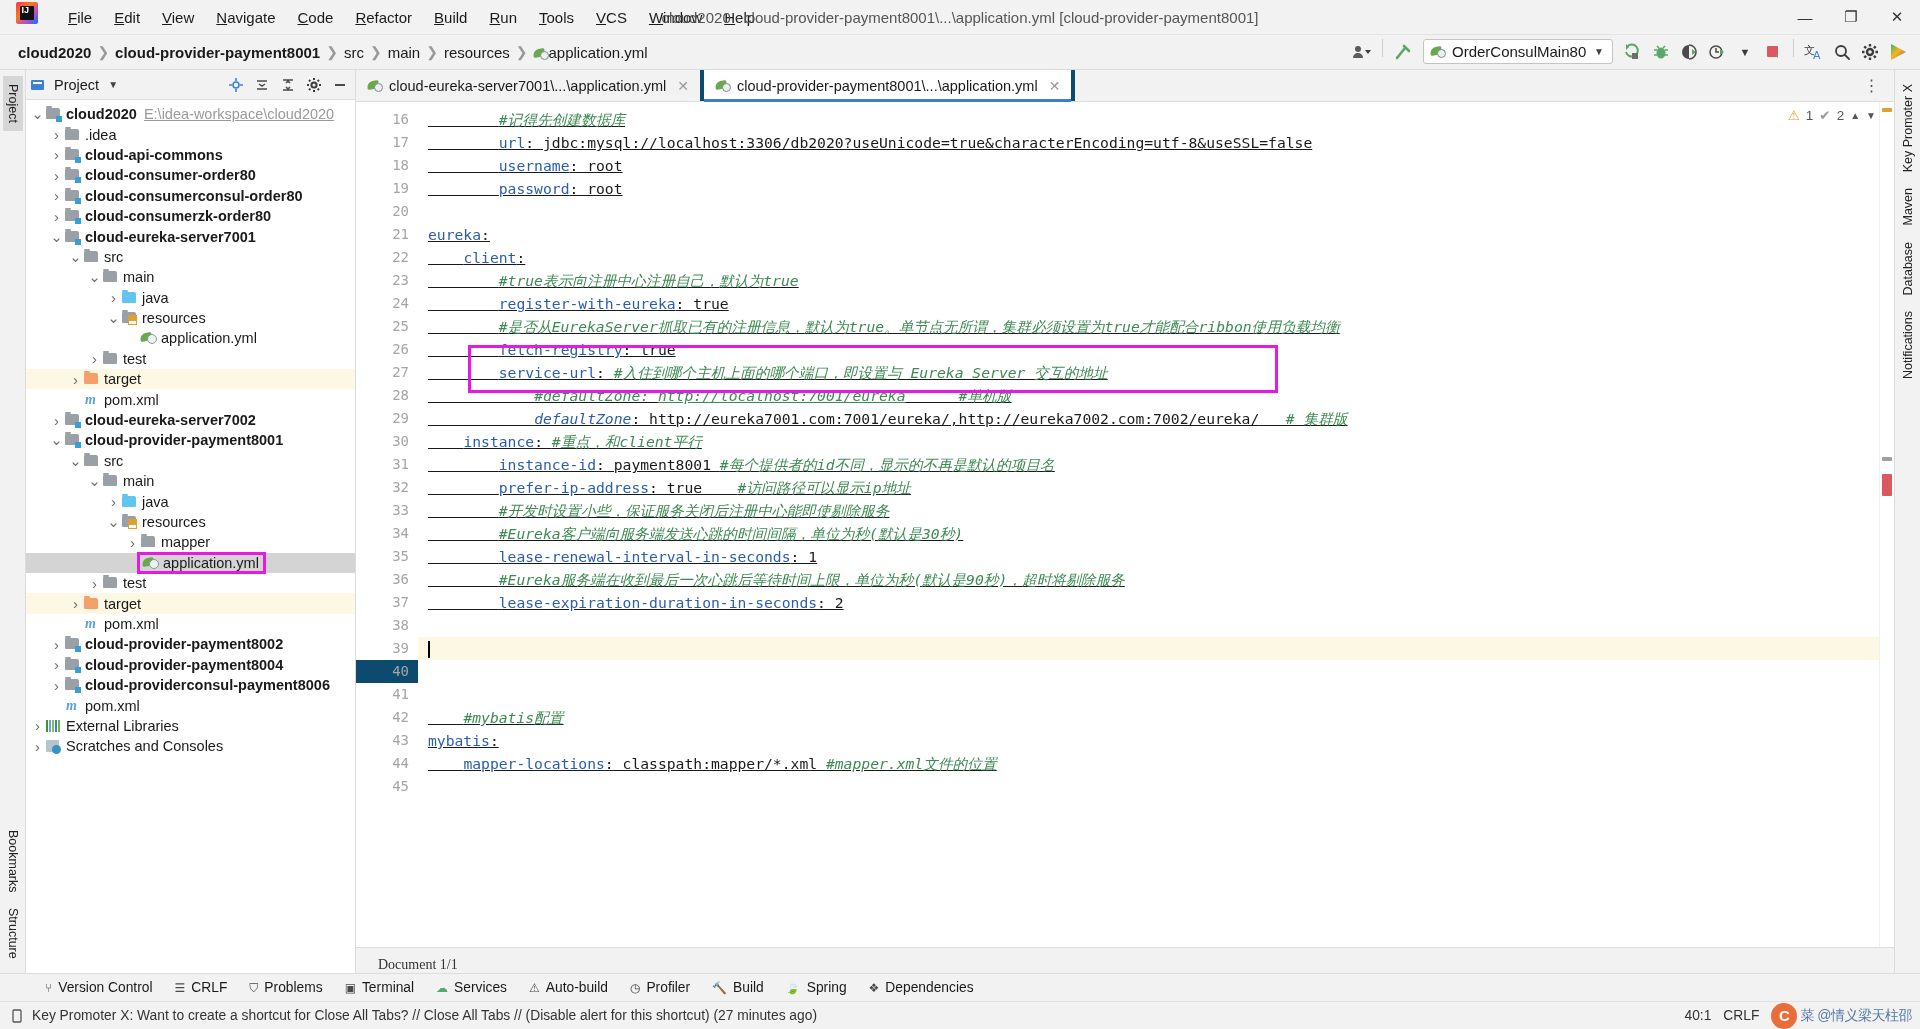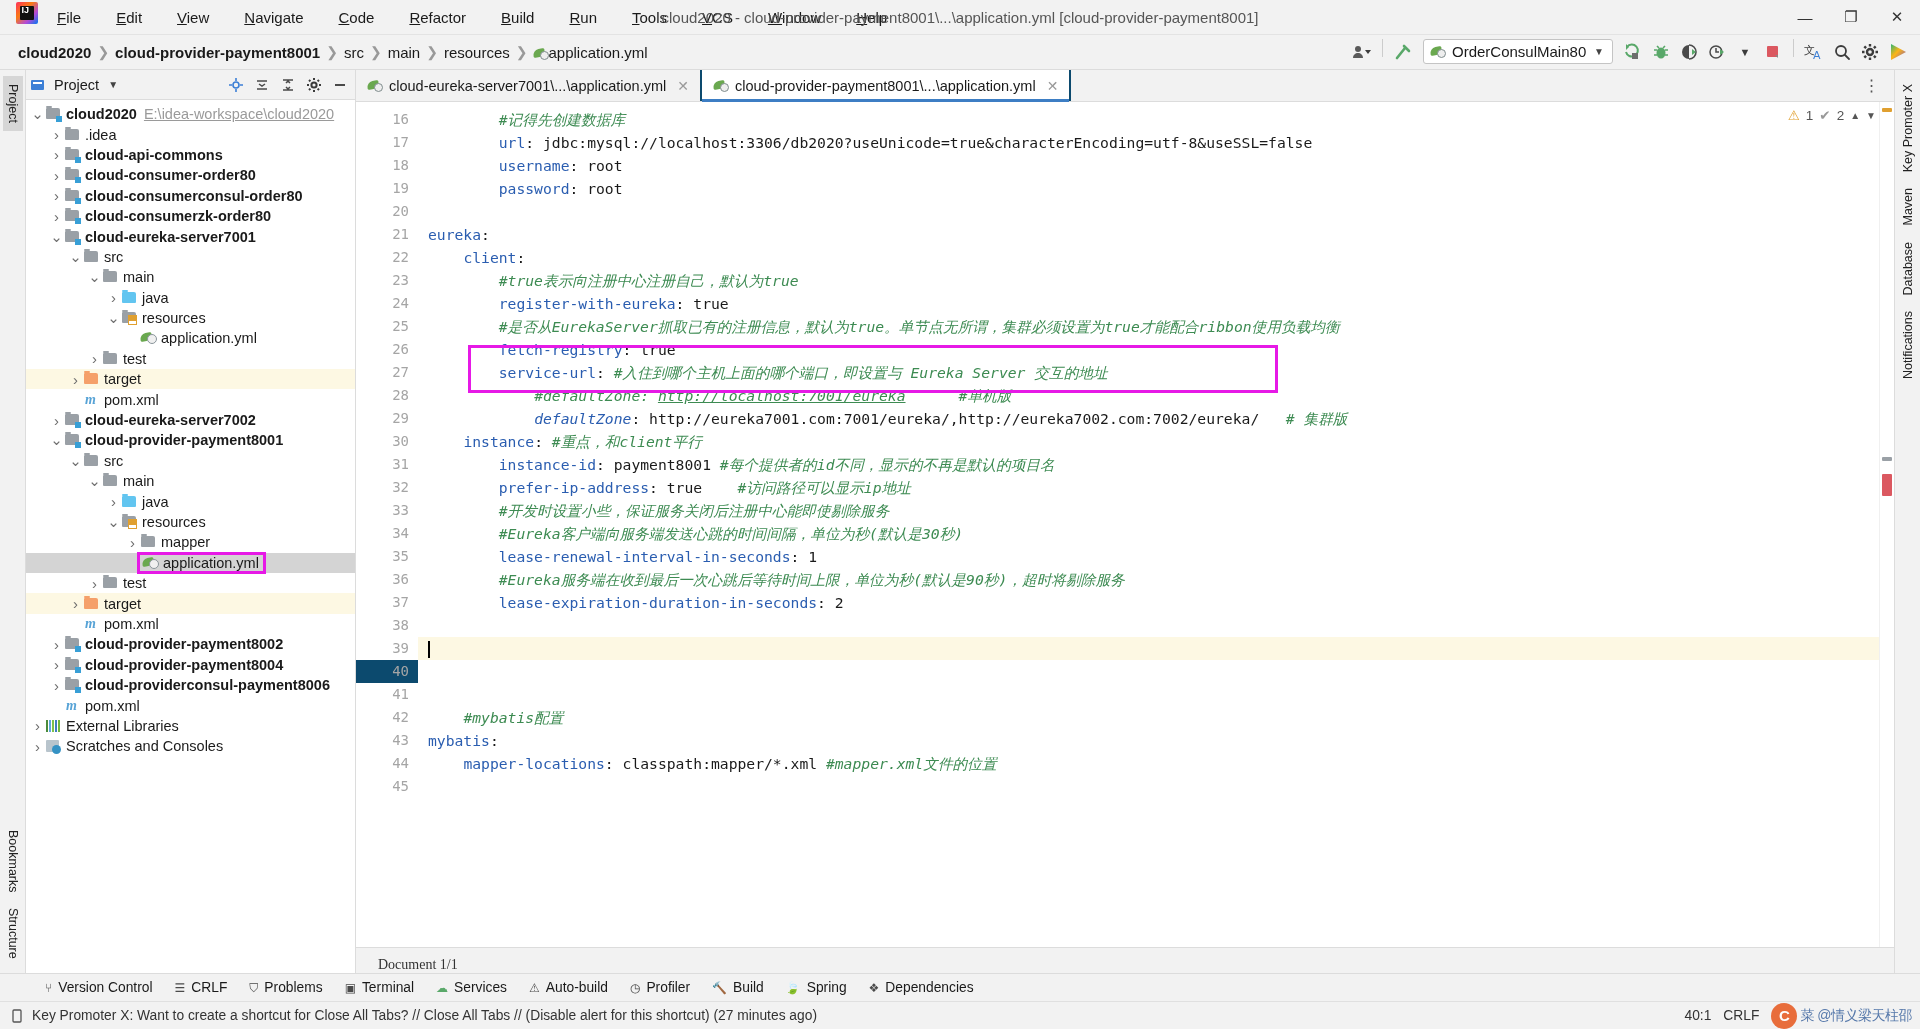--- a/index.html
+++ b/index.html
@@ -12,26 +12,26 @@
     overflow: hidden;
     color: #1a1a1a;
   }
   .app { width:1920px; height:1029px; display:flex; flex-direction:column; background:#f2f2f2; }
 
   
   .titlebar {
     height: 35px; background:#f2f2f2; display:flex; align-items:center;
     border-bottom:1px solid #e3e3e3; position:relative; flex:0 0 35px;
   }
-  .ij-logo { width:22px; height:30px; margin-left:16px; margin-right:8px; position:relative; flex:0 0 22px;}
+  .ij-logo { width:22px; height:30px; margin-left:16px; margin-right:19px; position:relative; flex:0 0 22px;}
   .ij-logo .sq1 { position:absolute; left:0; top:0; width:22px; height:22px;
       background: linear-gradient(135deg,#fe315d 0%,#f97a12 38%,#b24ad9 70%,#0079f0 100%); border-radius:2px;}
   .ij-logo .sq2 { position:absolute; left:4px; top:4px; width:14px; height:14px; background:#111; border-radius:1px;}
   .ij-logo .ij { position:absolute; left:5.5px; top:3px; color:#fff; font-size:9px; font-weight:bold; font-family:"Liberation Sans",sans-serif;}
-  .menu { display:flex; align-items:center; gap:13px; }
+  .menu { display:flex; align-items:center; gap:0px; }
   .menu .mi {
     padding:3px 11px; font-size:15px; color:#1a1a1a; cursor:default; white-space:nowrap;
   }
   .menu .mi u { text-decoration: underline; }
   .win-title {
     position:absolute; left:0; right:0; text-align:center; font-size:15px; color:#555;
     pointer-events:none;
   }
   .win-btns { margin-left:auto; display:flex; align-items:stretch; height:35px; z-index:3;}
   .win-btns div { width:46px; display:flex; align-items:center; justify-content:center; font-size:15px; color:#333;}
@@ -120,41 +120,41 @@
      border-radius:7px 2px 7px 2px; transform:rotate(-12deg); }
   .yml-file::after { content:""; position:absolute; left:7px; top:3px; width:8px; height:8px; border:1.5px solid #8a959b;
      border-radius:50%; background:#f0f0f0;}
   .hl-box { outline:3px solid #e619e6; outline-offset:0px; }
 
   
   .editor-area { flex:1 1 auto; display:flex; flex-direction:column; min-width:0; background:#fff;}
   .tabbar { height:32px; flex:0 0 32px; display:flex; align-items:stretch; background:#f2f2f2; border-bottom:1px solid #dcdcdc;}
   .etab {
     display:flex; align-items:center; gap:7px; padding:0 11px; font-size:14.5px; cursor:default;
-    border-right:2px solid #0c4a6e; position:relative; background:#f2f2f2;
+    border-right:4px solid #0c4a6e; position:relative; background:#f2f2f2;
   }
   .etab.active { background:#fff; }
   .etab.active::after { content:""; position:absolute; left:0; right:0; bottom:-1px; height:3px; background:#3d7ec4; }
   .etab .x { color:#9a9a9a; font-size:14px; margin-left:4px;}
   .tabbar .tb-right { margin-left:auto; display:flex; align-items:center; padding-right:8px; }
 
   .ed-wrap { flex:1 1 auto; display:flex; min-height:0; position:relative; background:#fff;}
   .gutter {
     width:62px; flex:0 0 62px; background:#fff; text-align:right; color:#a5a5a5;
     font-family:"DejaVu Sans Mono", monospace; font-size:14px; padding-top:6px; position:relative;
     border-right:none;
   }
   .gln { height:23px; line-height:23px; padding-right:9px; position:relative;}
   .gln.cur { background:#0c4a6e; }
   .fold { position:absolute; right:-10px; top:6px; width:11px; height:11px; color:#999; font-size:10px; line-height:11px;}
   .code {
     flex:1 1 auto; position:relative; font-family:"DejaVu Sans Mono", monospace; font-size:14.7px;
     padding-top:6px; overflow:hidden; background:#fff; min-width:0;
   }
-  .cl { height:23px; line-height:23px; white-space:pre; padding-left:10px; }
+  .cl { height:23px; line-height:23px; white-space:pre; padding-left:10px;text-decoration:underline; }
   .cl.cur { background:#fdf8e3; }
   .k { color:#2a5db0; }
   .v { color:#1a1a1a; }
   .cm { color:#3d8b52; font-style:italic; }
   .url { color:#2a5db0; text-decoration:underline; }
   .hl-region {
     position:absolute; border:3px solid #e619e6; pointer-events:none;
   }
   .caret { display:inline-block; width:1.5px; height:17px; background:#000; vertical-align:-4px;}
   .ed-right-strip {

